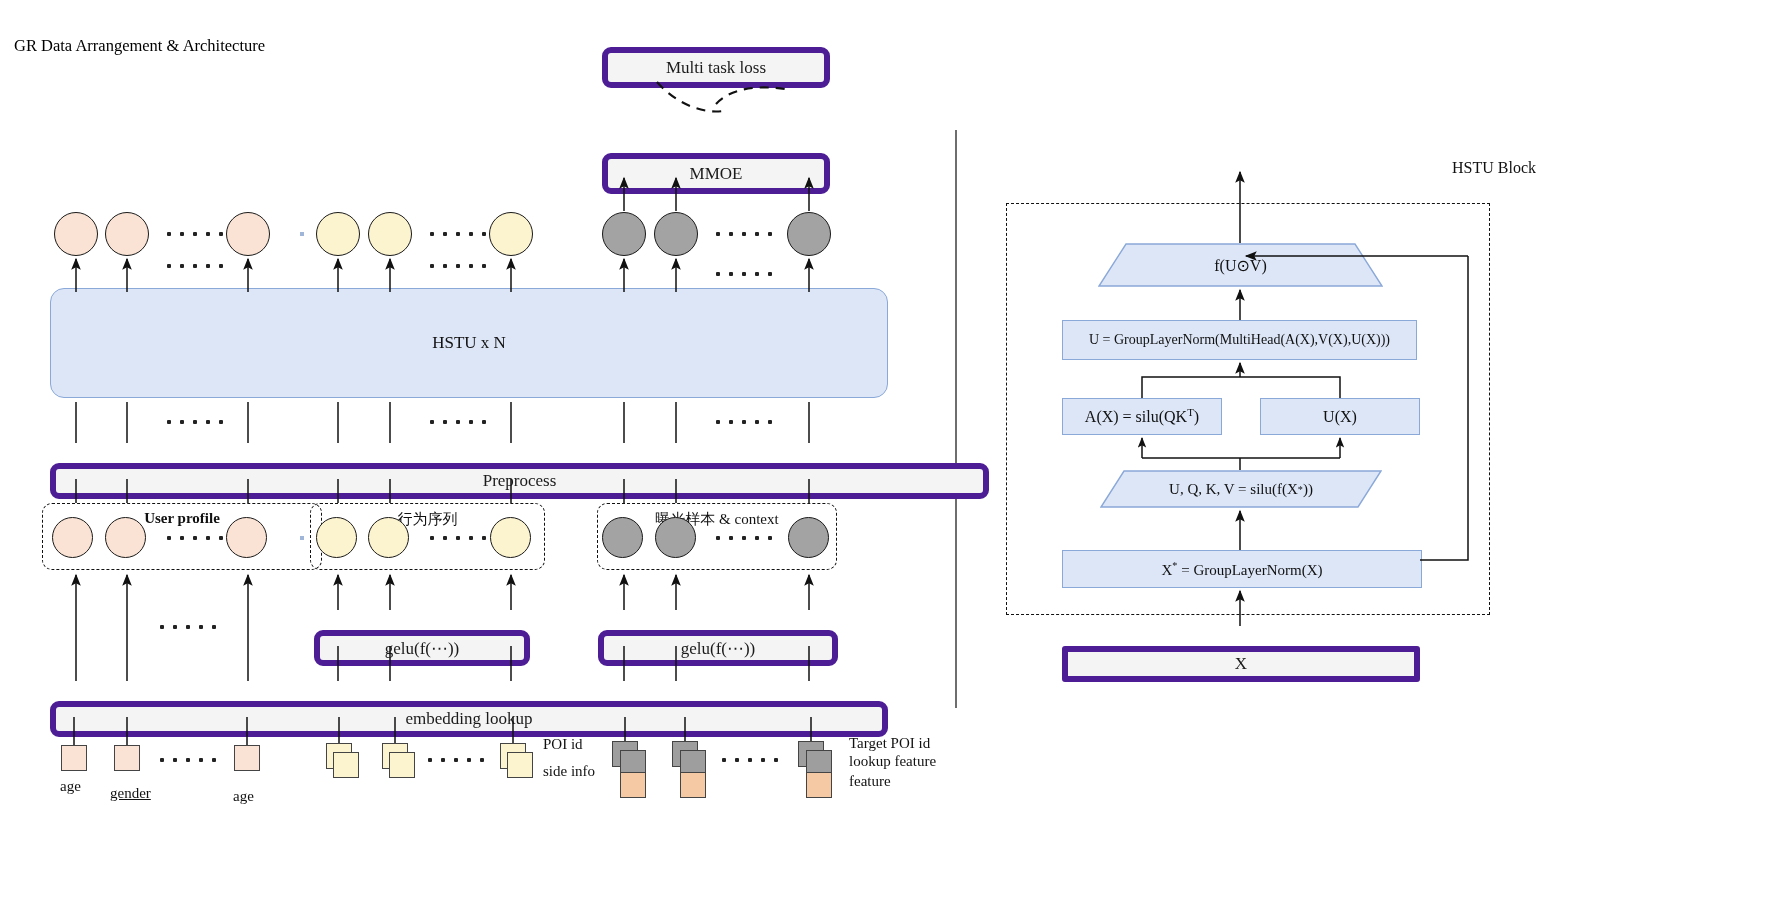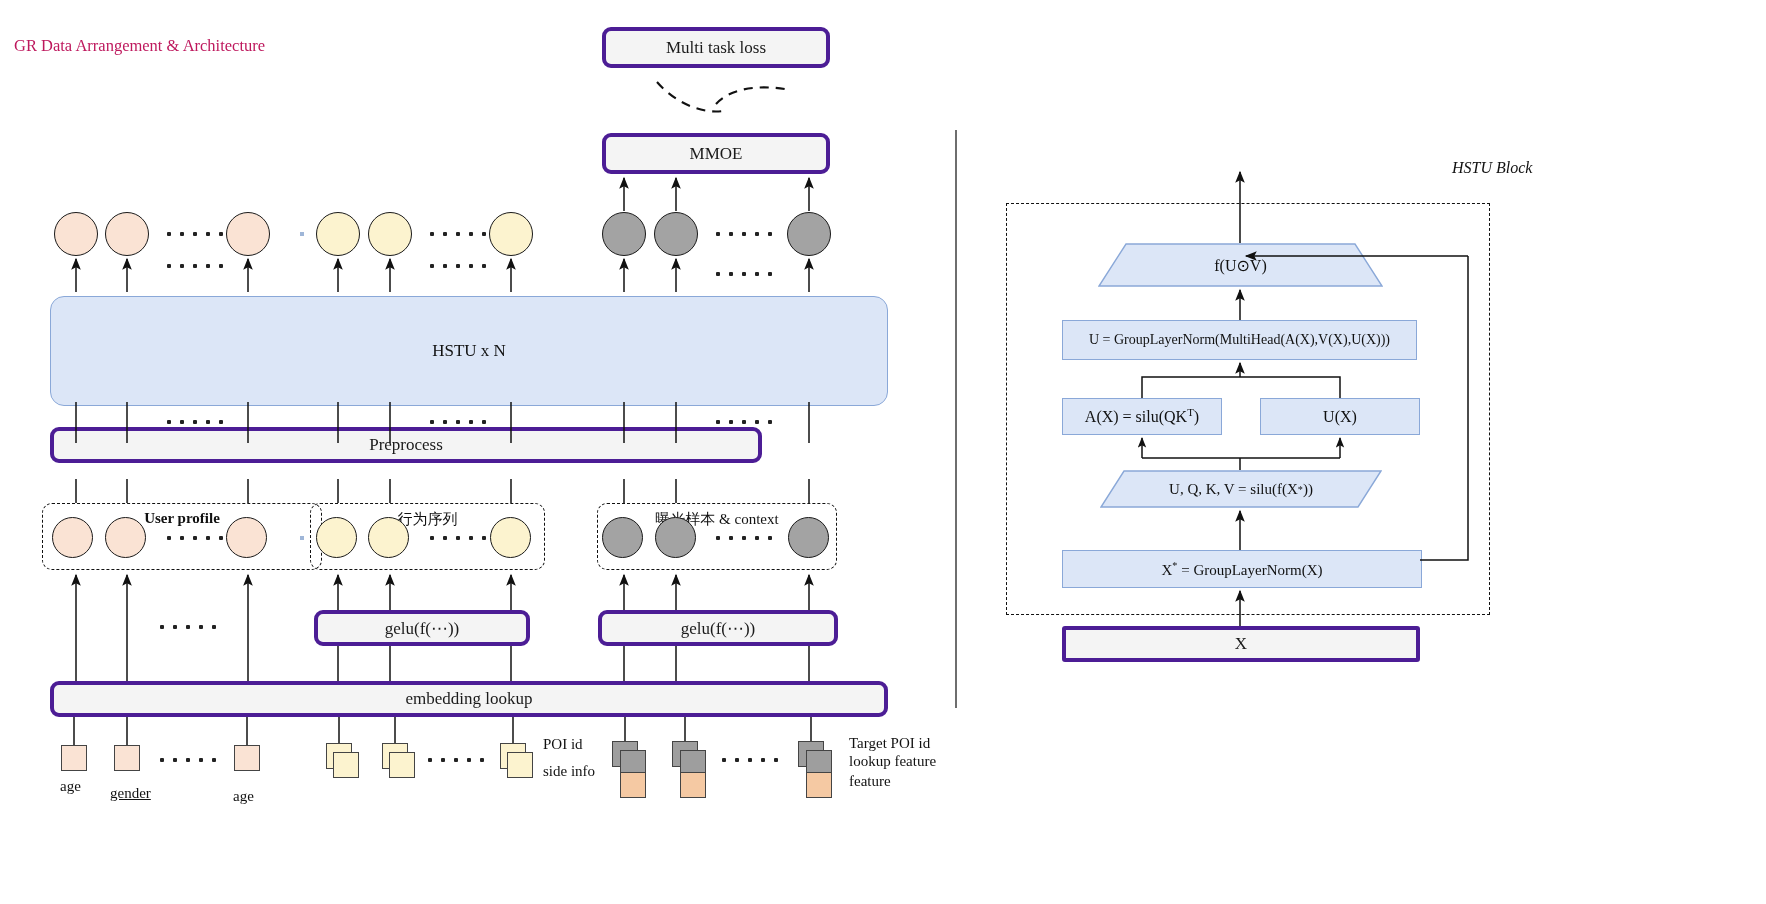--- a/index.html
+++ b/index.html
@@ -11,25 +11,26 @@
     color:#111;
     position:relative;
     overflow:hidden;
   }
   .canvas { position:absolute; inset:0; }
   .abs { position:absolute; }
 
   
   .gbox {
     background:#f4f4f4;
-    border:4px solid #4c1d95;
+    border:6px solid #4c1d95;
     border-radius:9px;
     display:flex; align-items:center; justify-content:center;
     font-size:17px; color:#1a1a1a;
     box-shadow:0 0 0 0 transparent;
+    margin-top:20px;
   }
   .bluebox {
     background:#dce6f7;
     border:1px solid #8aa8d8;
     display:flex; align-items:center; justify-content:center;
     font-size:16px; color:#111;
   }
   .bluebox.round { border-radius:10px; }
 
   
@@ -50,21 +51,21 @@
     border:1.8px dashed #111;
     border-radius:10px;
   }
   .grouplabel {
     position:absolute; left:0; right:0; top:6px;
     text-align:center; font-size:15px; color:#111;
   }
 
   
   .lbl { font-size:15px; color:#111; white-space:nowrap; }
-  .title { font-size:16.5px; color:#be185d; }
+  .title { font-size:16.5px; color:#000000; }
   .panel-title { font-size:16px; color:#111; }
 
   
   .dots { display:flex; gap:9px; align-items:center; }
   .dots i { width:4px; height:4px; background:#222; border-radius:1px; display:block; }
 
   
   .vdiv { width:2px; background:#6e6e6e; }
 
   svg.overlay { position:absolute; left:0; top:0; width:1766px; height:904px; pointer-events:none; }
@@ -136,21 +137,21 @@
       <i></i>
     </div>
   <div class="abs dots" style="left:716px; top:272px;">
       <i></i>
       <i></i>
       <i></i>
       <i></i>
       <i></i>
     </div>
 
-  <div class="abs bluebox round" style="left:50px; top:296px; width:838px; height:110px; font-size:17px; border-radius:14px;">HSTU x N</div>
+  <div class="abs bluebox round" style="left:50px; top:288px; width:838px; height:110px; font-size:17px; border-radius:14px;">HSTU x N</div>
 
   <div class="abs dots" style="left:167px; top:420px;">
       <i></i>
       <i></i>
       <i></i>
       <i></i>
       <i></i>
     </div>
   <div class="abs dots" style="left:430px; top:420px;">
       <i></i>
@@ -160,21 +161,21 @@
       <i></i>
     </div>
   <div class="abs dots" style="left:716px; top:420px;">
       <i></i>
       <i></i>
       <i></i>
       <i></i>
       <i></i>
     </div>
 
-  <div class="abs gbox" style="left:50px; top:427px; width:712px; height:36px;text-align:center;">Preprocess</div>
+  <div class="abs gbox" style="left:50px; top:443px; width:939px; height:36px;text-align:center;">Preprocess</div>
 
   <div class="abs dashgroup" style="left:42px; top:503px; width:280px; height:67px;font-weight:bold;">
     <div class="grouplabel">User profile</div>
   </div>
   <div class="abs node peach" style="left:52px; top:517px; width:41px; height:41px;"></div>
   <div class="abs node peach" style="left:105px; top:517px; width:41px; height:41px;"></div>
   <div class="abs dots" style="left:167px; top:536px;">
       <i></i>
       <i></i>
       <i></i>
@@ -280,21 +281,21 @@
     </div>
 
   <div class="abs tok gray" style="left:798px; top:741px; width:26px; height:26px;"></div>
   <div class="abs tok gray" style="left:806px; top:750px; width:26px; height:26px;"></div>
   <div class="abs tok orange" style="left:806px; top:772px; width:26px; height:26px;"></div>
 
   <div class="abs lbl" style="left:849px; top:735px;">Target POI id</div>
   <div class="abs lbl" style="left:849px; top:753px;">lookup feature</div>
   <div class="abs lbl" style="left:849px; top:773px;">feature</div>
 
-  <div class="abs panel-title" style="left:1452px; top:159px;font-style:italic;">HSTU Block</div>
+  <div class="abs panel-title" style="left:1452px; top:159px;">HSTU Block</div>
 
   <div class="abs" style="left:1006px; top:203px; width:484px; height:412px; border:1.6px dashed #111;"></div>
 
   <div class="abs" style="left:1098px; top:243px; width:285px; height:44px;">
     <svg width="285" height="44" style="position:absolute;left:0;top:0;">
       <polygon points="28,1 257,1 284,43 1,43" fill="#dce6f7" stroke="#8aa8d8" stroke-width="1.4"></polygon>
     </svg>
     <div class="shape-label" style="position:absolute; inset:0; display:flex; align-items:center; justify-content:center; font-size:16px;">f(U⊙V)</div>
   </div>
 

